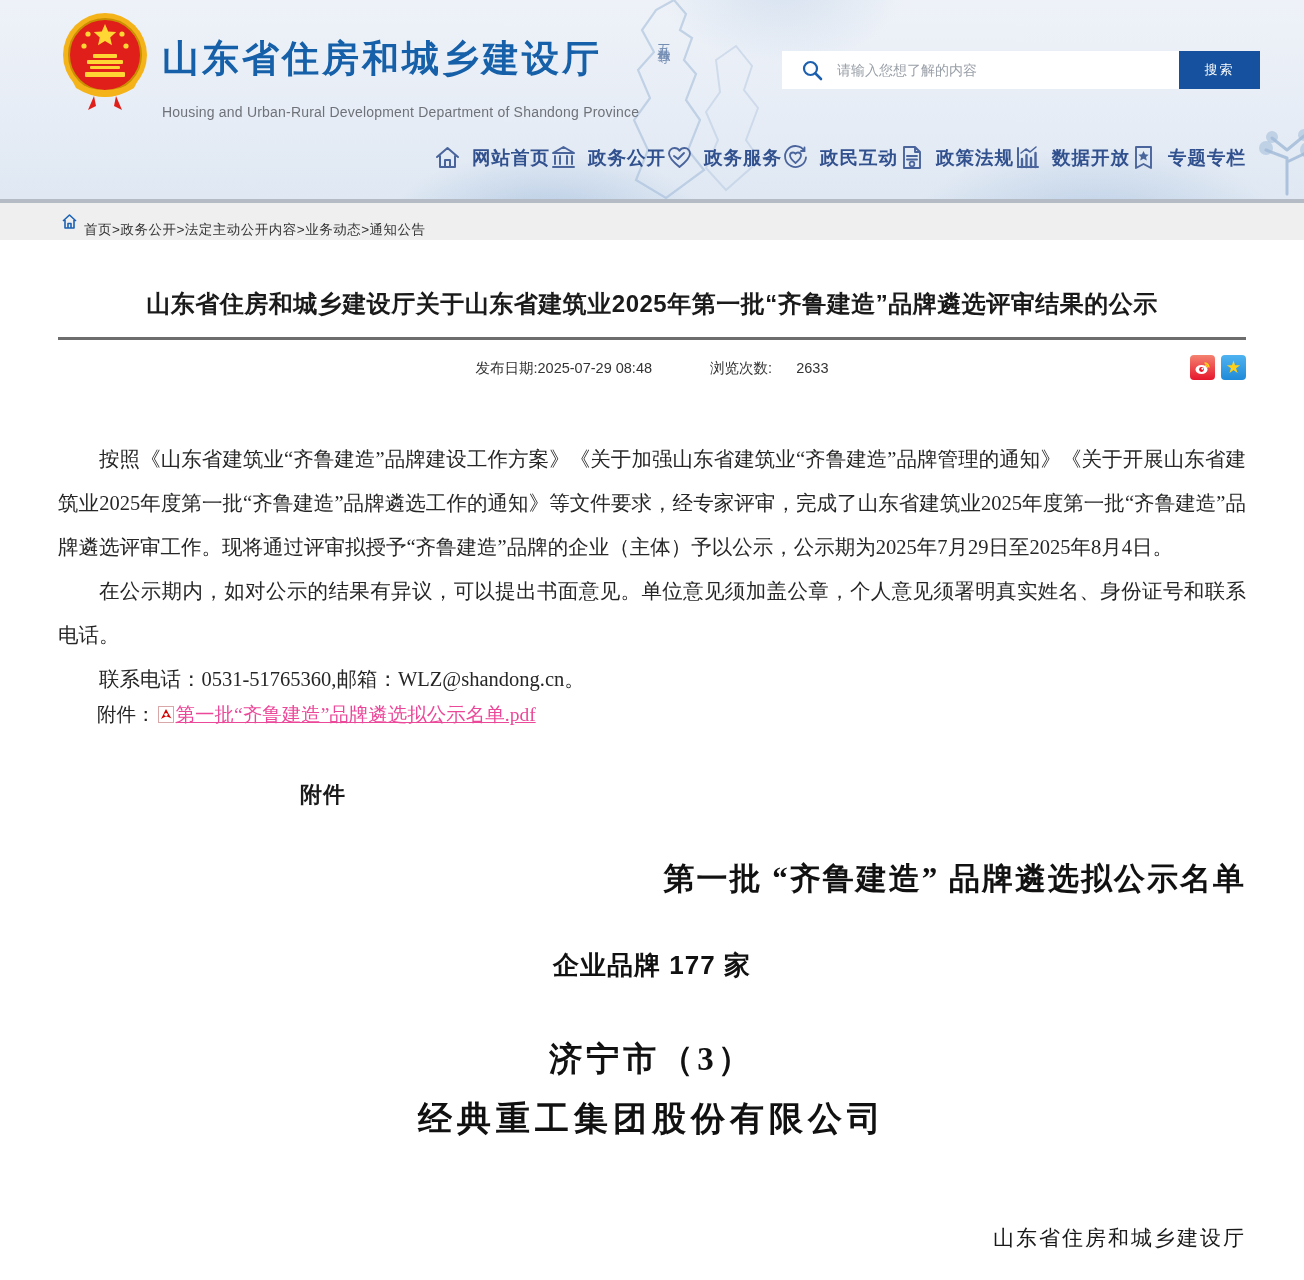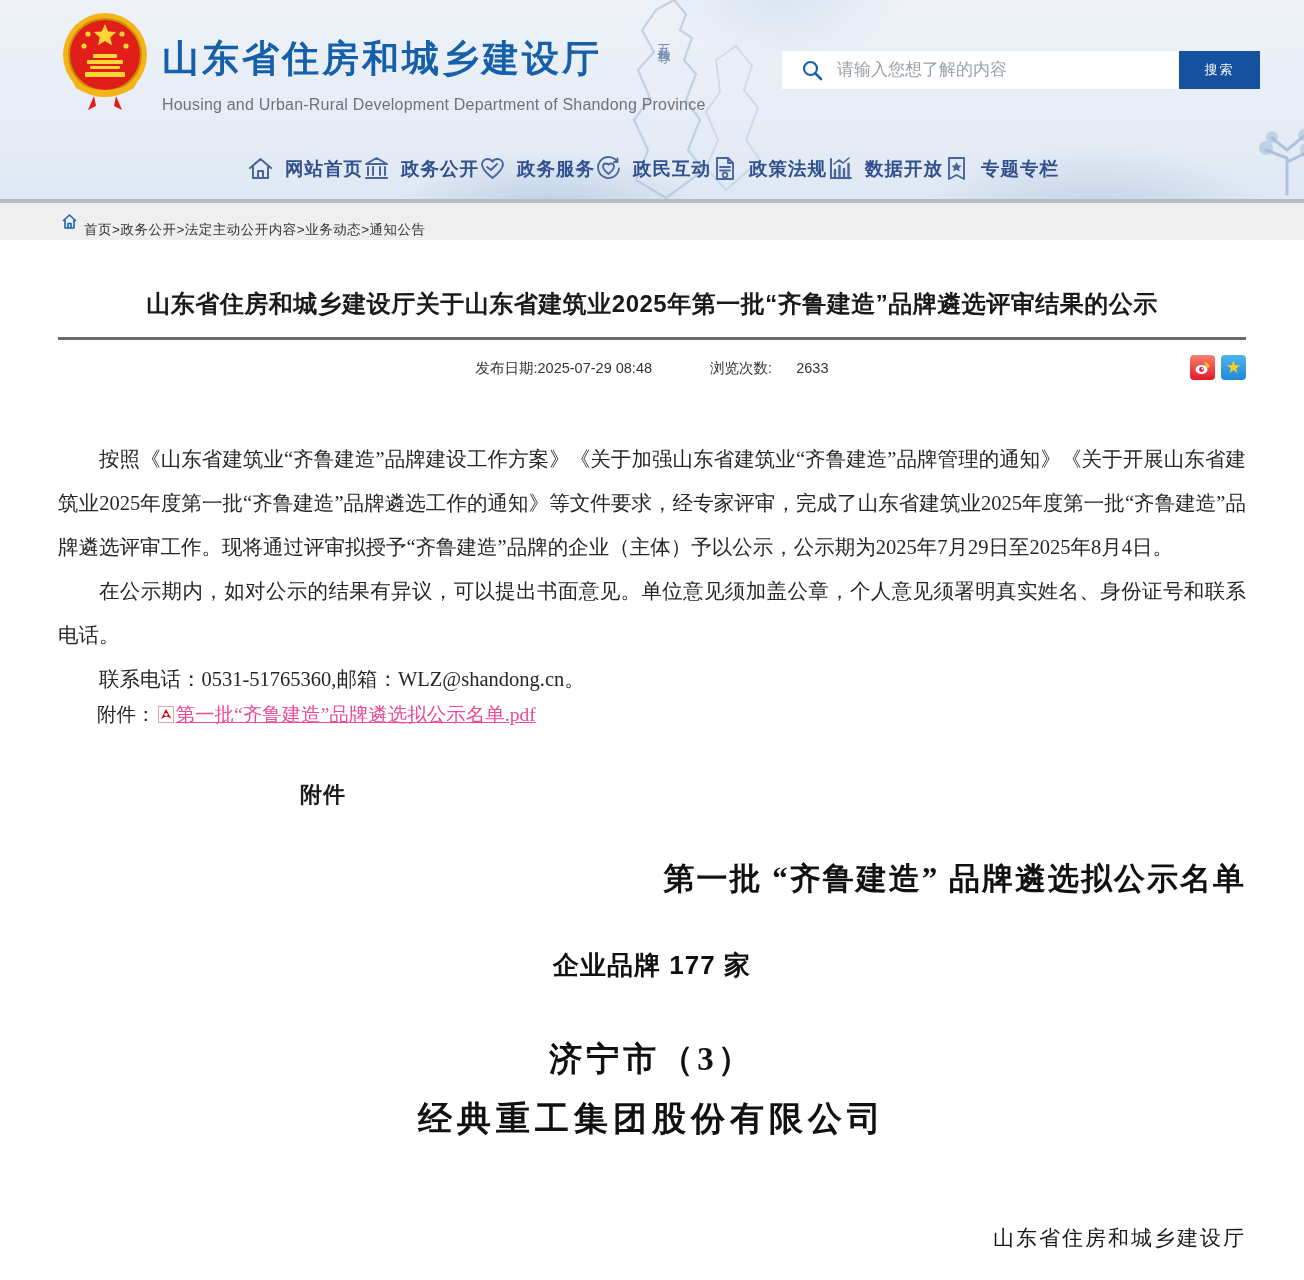--- a/index.html
+++ b/index.html
@@ -27,44 +27,44 @@
     pointer-events:none;
   }
   .mountain-art { position:absolute; left:596px; top:0; opacity:.75; pointer-events:none; }
   .tree-art { position:absolute; right:-18px; top:128px; opacity:.8; pointer-events:none; }
 
   .logo-area { position:absolute; left:60px; top:8px; display:flex; align-items:flex-start; z-index:2; }
   .titles { margin-left:12px; padding-top:26px; }
   .site-title {
     font-size:37px; font-weight:bold; color:#1560a8; letter-spacing:3px; white-space:nowrap;
   }
-  .site-subtitle { font-size:16px; color:#6f7379; margin-top:12px; letter-spacing:.2px; }
+  .site-subtitle { font-size:14px; color:#6f7379; margin-top:20px; letter-spacing:.2px; }
 
   .search-wrap {
     position:absolute; left:782px; top:51px; width:478px; height:38px;
     display:flex; z-index:3;
   }
   .search-box {
     flex:1; display:flex; align-items:center; background:#ffffff;
     border:1px solid #ffffff; padding-left:18px;
   }
   .search-box .mag { flex:0 0 auto; margin-right:14px; display:flex; }
   .search-input {
-    flex:1; border:none; outline:none; font-size:17px; color:#444;
+    flex:1; border:none; outline:none; font-size:14px; color:#444;
     font-family:"Liberation Sans", sans-serif; background:transparent; height:100%;
   }
   .search-input::placeholder { color:#9aa0a8; }
   .search-btn {
     width:81px; background:#15519e; color:#fff; font-size:13px; font-weight:normal;
     border:none; cursor:pointer; letter-spacing:2px; font-family:"Liberation Sans", sans-serif;
   }
 
   .nav {
-    position:absolute; left:60px; right:58px; bottom:5px; height:52px;
-    display:flex; justify-content:center; align-items:center; z-index:3;
+    position:absolute; left:60px; right:58px; bottom:16px; height:52px;
+    display:flex; justify-content:flex-end; align-items:center; z-index:3;
   }
   .nav-item { display:flex; align-items:center; gap:11px; cursor:pointer; }
   .nav-item .nico { display:flex; }
   .nav-label { font-size:18.5px; font-weight:bold; color:#31508e; letter-spacing:1px; }
 
   
   .breadcrumb-bar {
     height:41px; background:#efefef; border-top:4px solid #b4bbc5;
     display:flex; align-items:center; padding-left:62px;
   }

